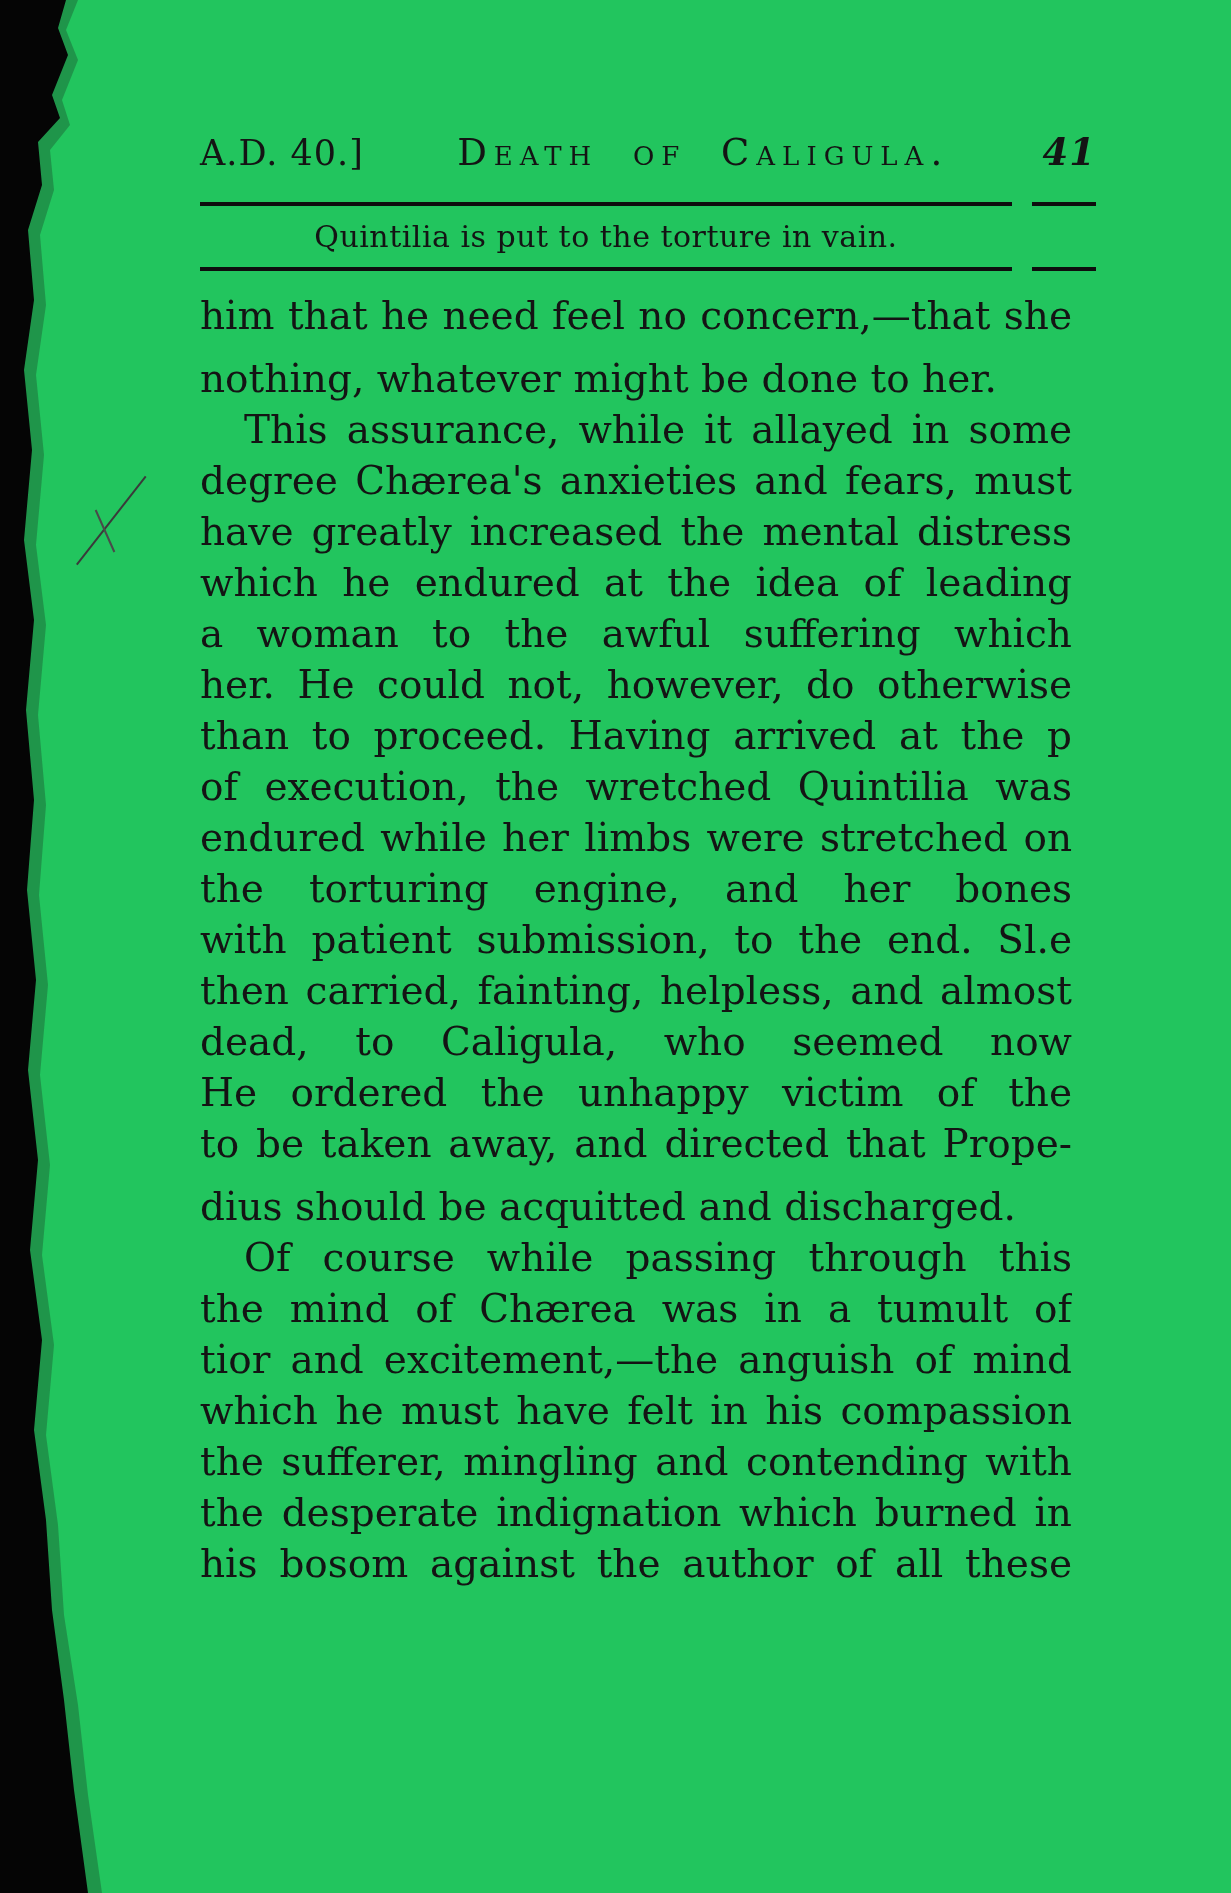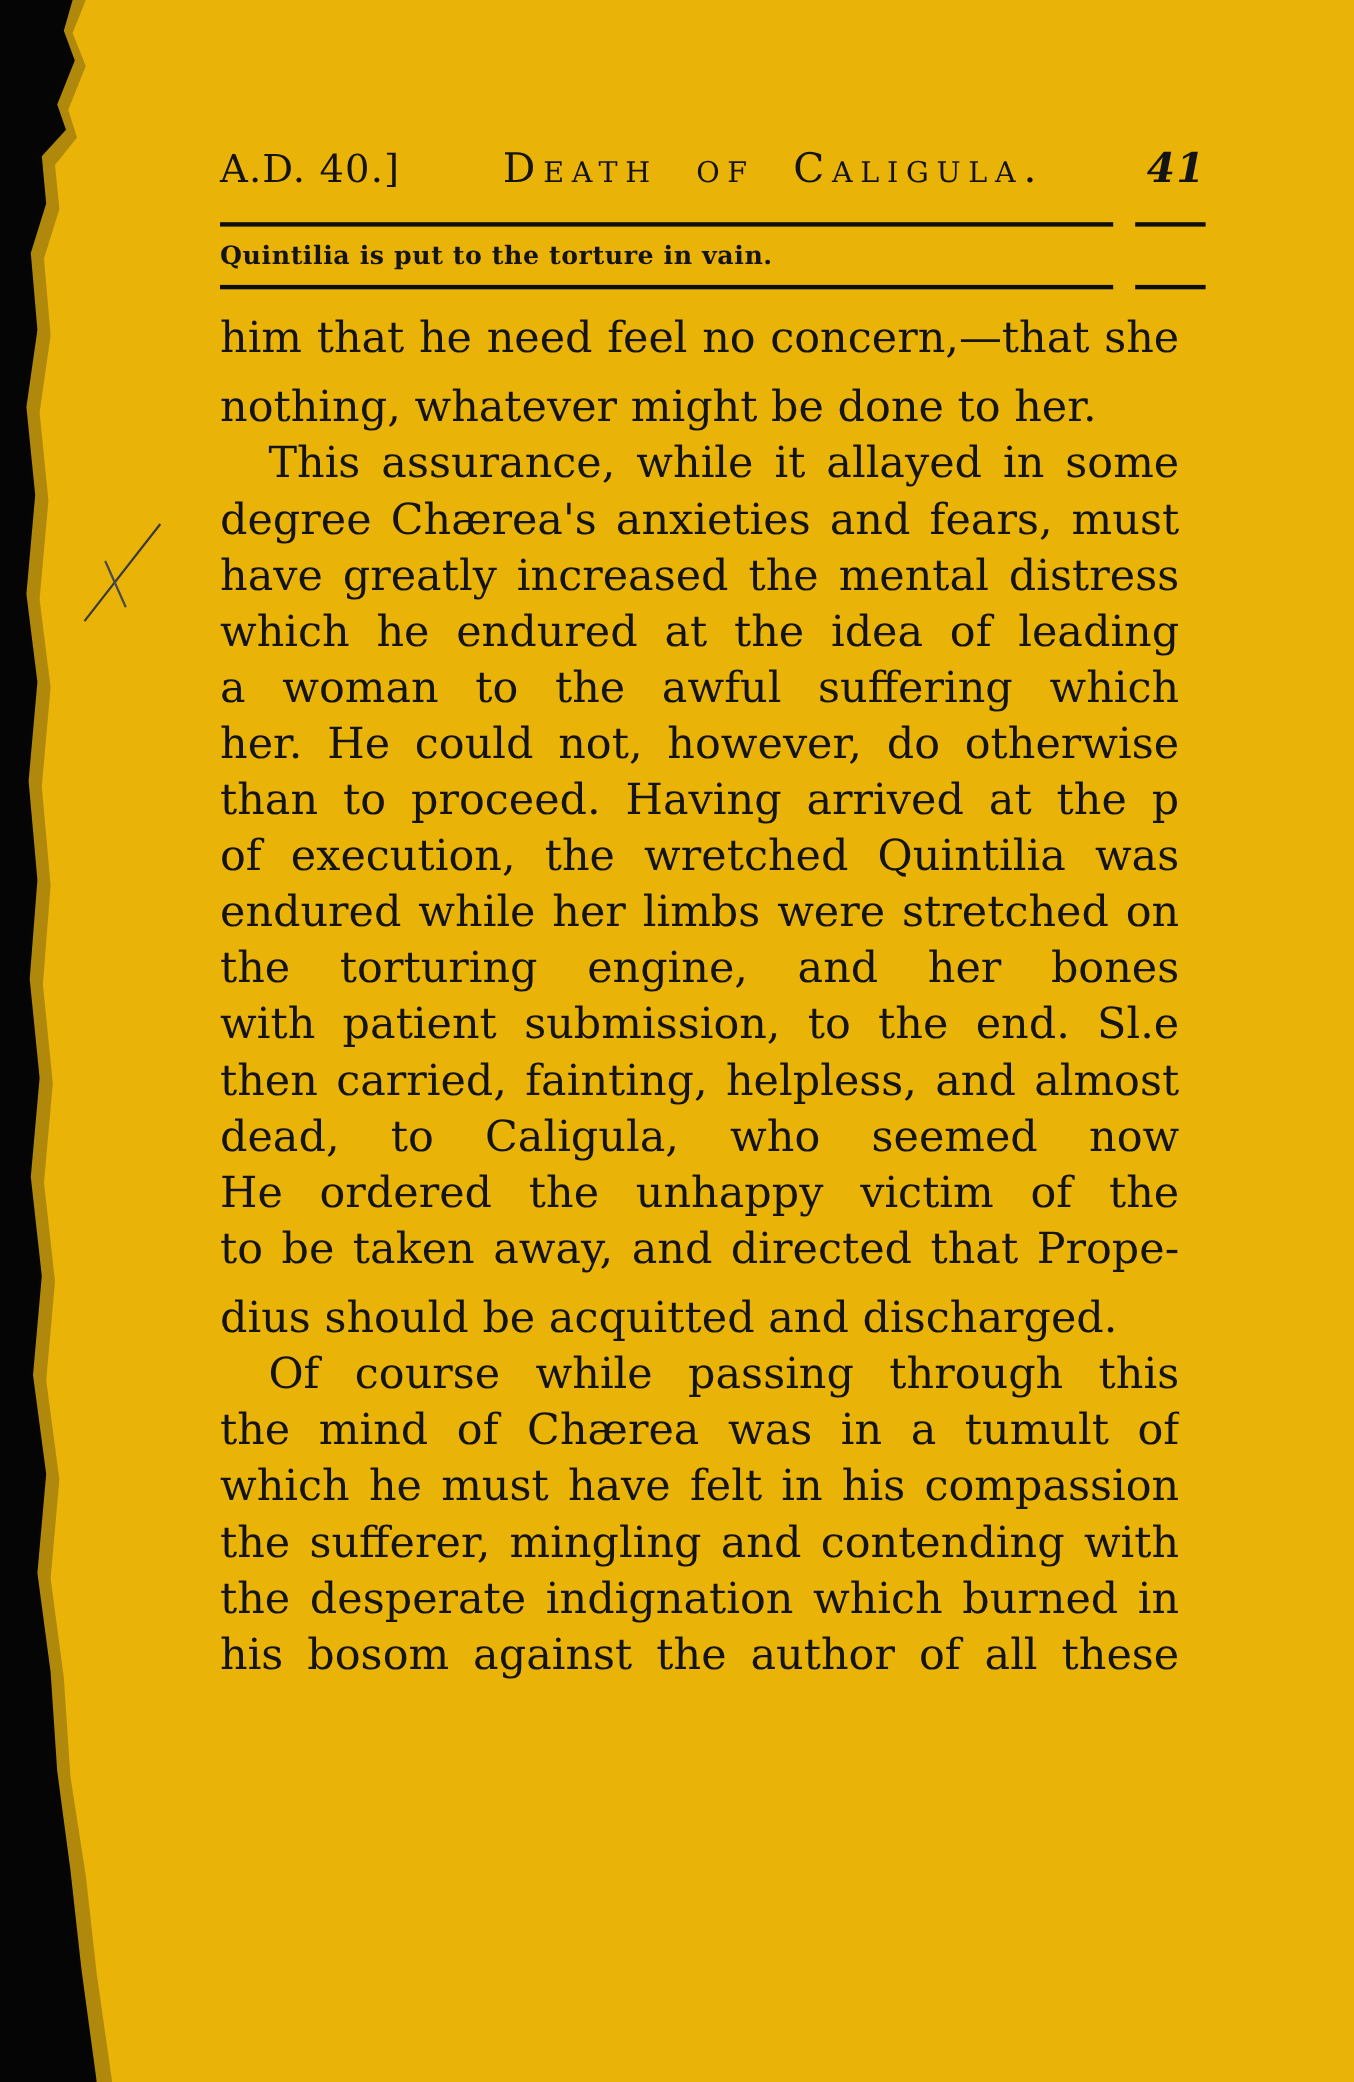--- a/index.html
+++ b/index.html
@@ -4,21 +4,21 @@
 <style>
   html,body{margin:0;padding:0;}
   body{
     width:1231px;height:1893px;
     background:#f6f6f4;
     font-family:"DejaVu Serif","Liberation Serif",serif;
     overflow:hidden;
   }
   .page{
     position:relative;width:1231px;height:1893px;
-    background:#eab308;
+    background:#22c55e;
   }
   
   .scan-band-soft{
     position:absolute;left:0;top:0;width:120px;height:1893px;
     background:#1a1a1a;opacity:.28;
     clip-path:polygon(0 0,78px 0,66px 30px,78px 60px,62px 100px,70px 125px,50px 150px,54px 190px,40px 235px,46px 305px,36px 375px,44px 455px,36px 545px,46px 625px,38px 715px,46px 805px,39px 895px,48px 985px,40px 1075px,50px 1165px,42px 1255px,54px 1345px,46px 1435px,58px 1525px,64px 1615px,78px 1705px,88px 1795px,102px 1893px,0 1893px);
   }
   .scan-band{
     position:absolute;left:0;top:0;width:110px;height:1893px;
     background:#050505;
@@ -49,21 +49,21 @@
   .page-number{font-size:37px;font-weight:700;letter-spacing:1px;font-style:italic;}
 
   .rule-row{display:flex;justify-content:space-between;}
   .rule-row.first{margin-top:22px;}
   .rule-row.second{margin-top:13px;}
   .rule-long{width:812px;height:4px;background:#0e0e0e;}
   .rule-short{width:64px;height:4px;background:#0e0e0e;}
 
   .subheader{
     margin-top:13px;width:812px;
-    font-size:23px;font-weight:700;
+    text-align:center;font-size:30px;font-weight:400;
     letter-spacing:.5px;
   }
 
   .body-text{margin-top:19px;width:872px;}
   .line{
     height:51px;line-height:51px;font-size:39px;
     white-space:normal;
     text-align:justify;text-align-last:justify;
     overflow:hidden;
   }
@@ -114,20 +114,21 @@
         <div class="line">endured while her limbs were stretched on</div>
         <div class="line">the torturing engine, and her bones broken,</div>
         <div class="line">with patient submission, to the end. Sl.e was</div>
         <div class="line">then carried, fainting, helpless, and almost</div>
         <div class="line">dead, to Caligula, who seemed now satisfied.</div>
         <div class="line">He ordered the unhappy victim of the torture</div>
         <div class="line">to be taken away, and directed that Prope-</div>
         <div class="line noslack">dius should be acquitted and discharged.</div>
         <div class="line indent">Of course while passing through this scene</div>
         <div class="line">the mind of Chærea was in a tumult of agita-</div>
+        <div class="line">tior and excitement,—the anguish of mind</div>
         <div class="line">which he must have felt in his compassion for</div>
         <div class="line">the sufferer, mingling and contending with</div>
         <div class="line">the desperate indignation which burned in</div>
         <div class="line">his bosom against the author of all these mis-</div>
       </div>
 
   </div>
 </div>
 
 </body></html>

